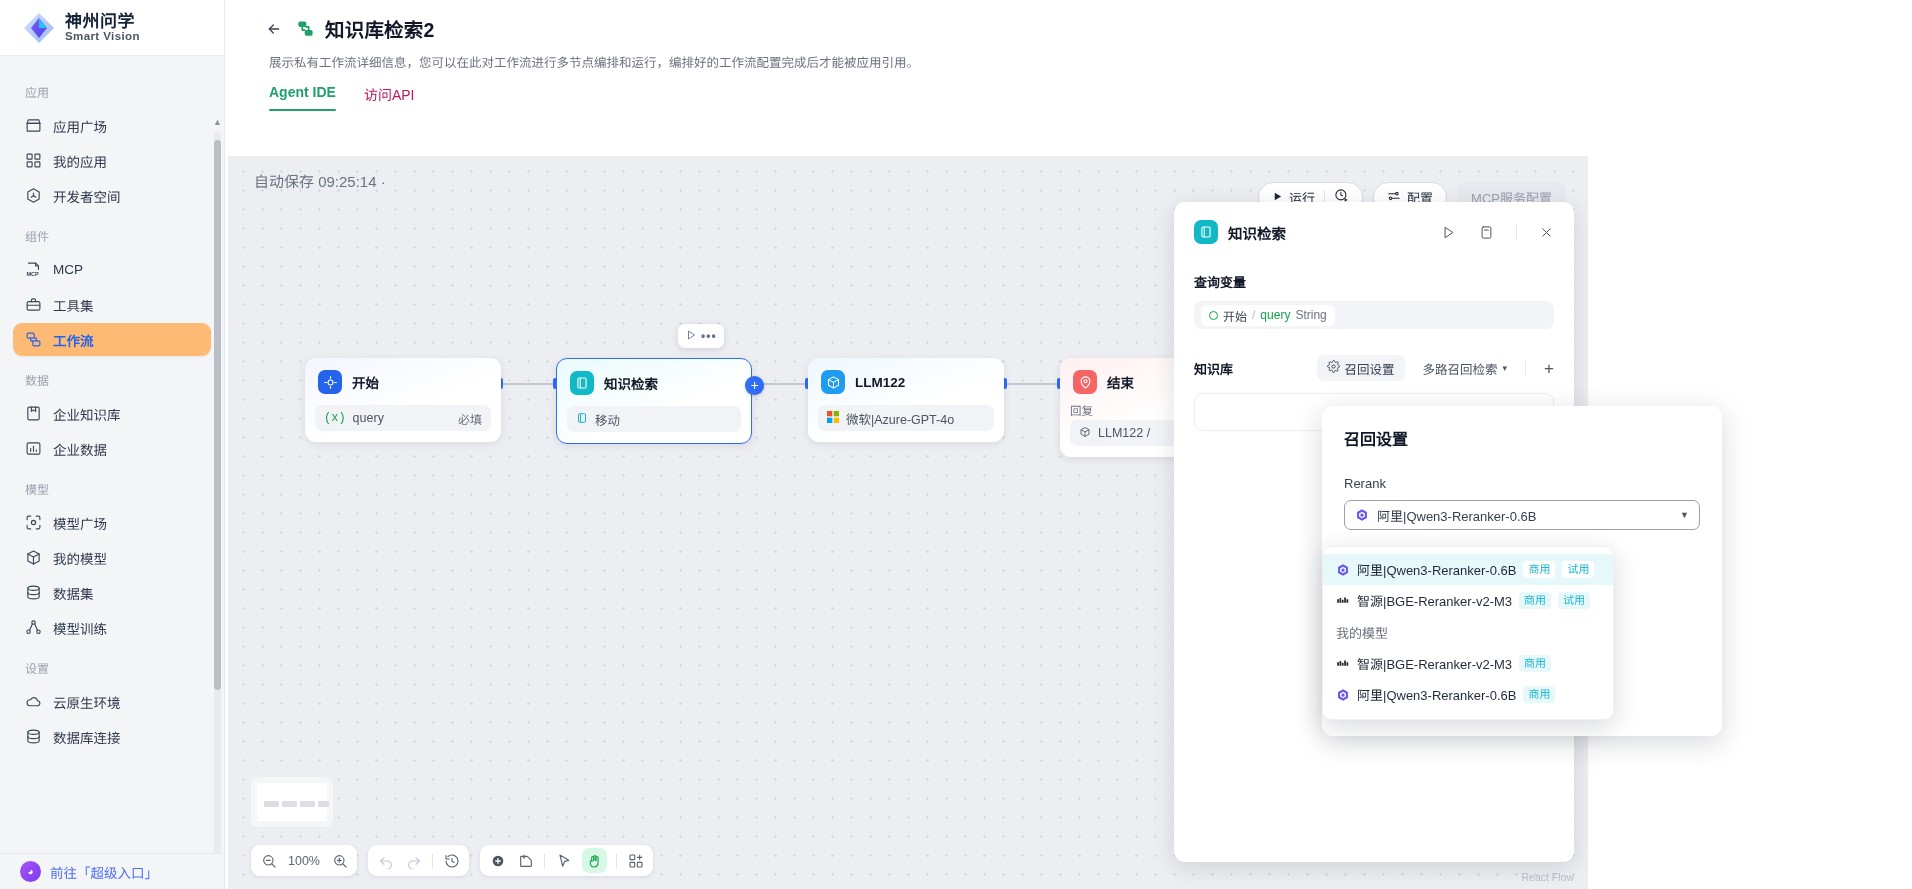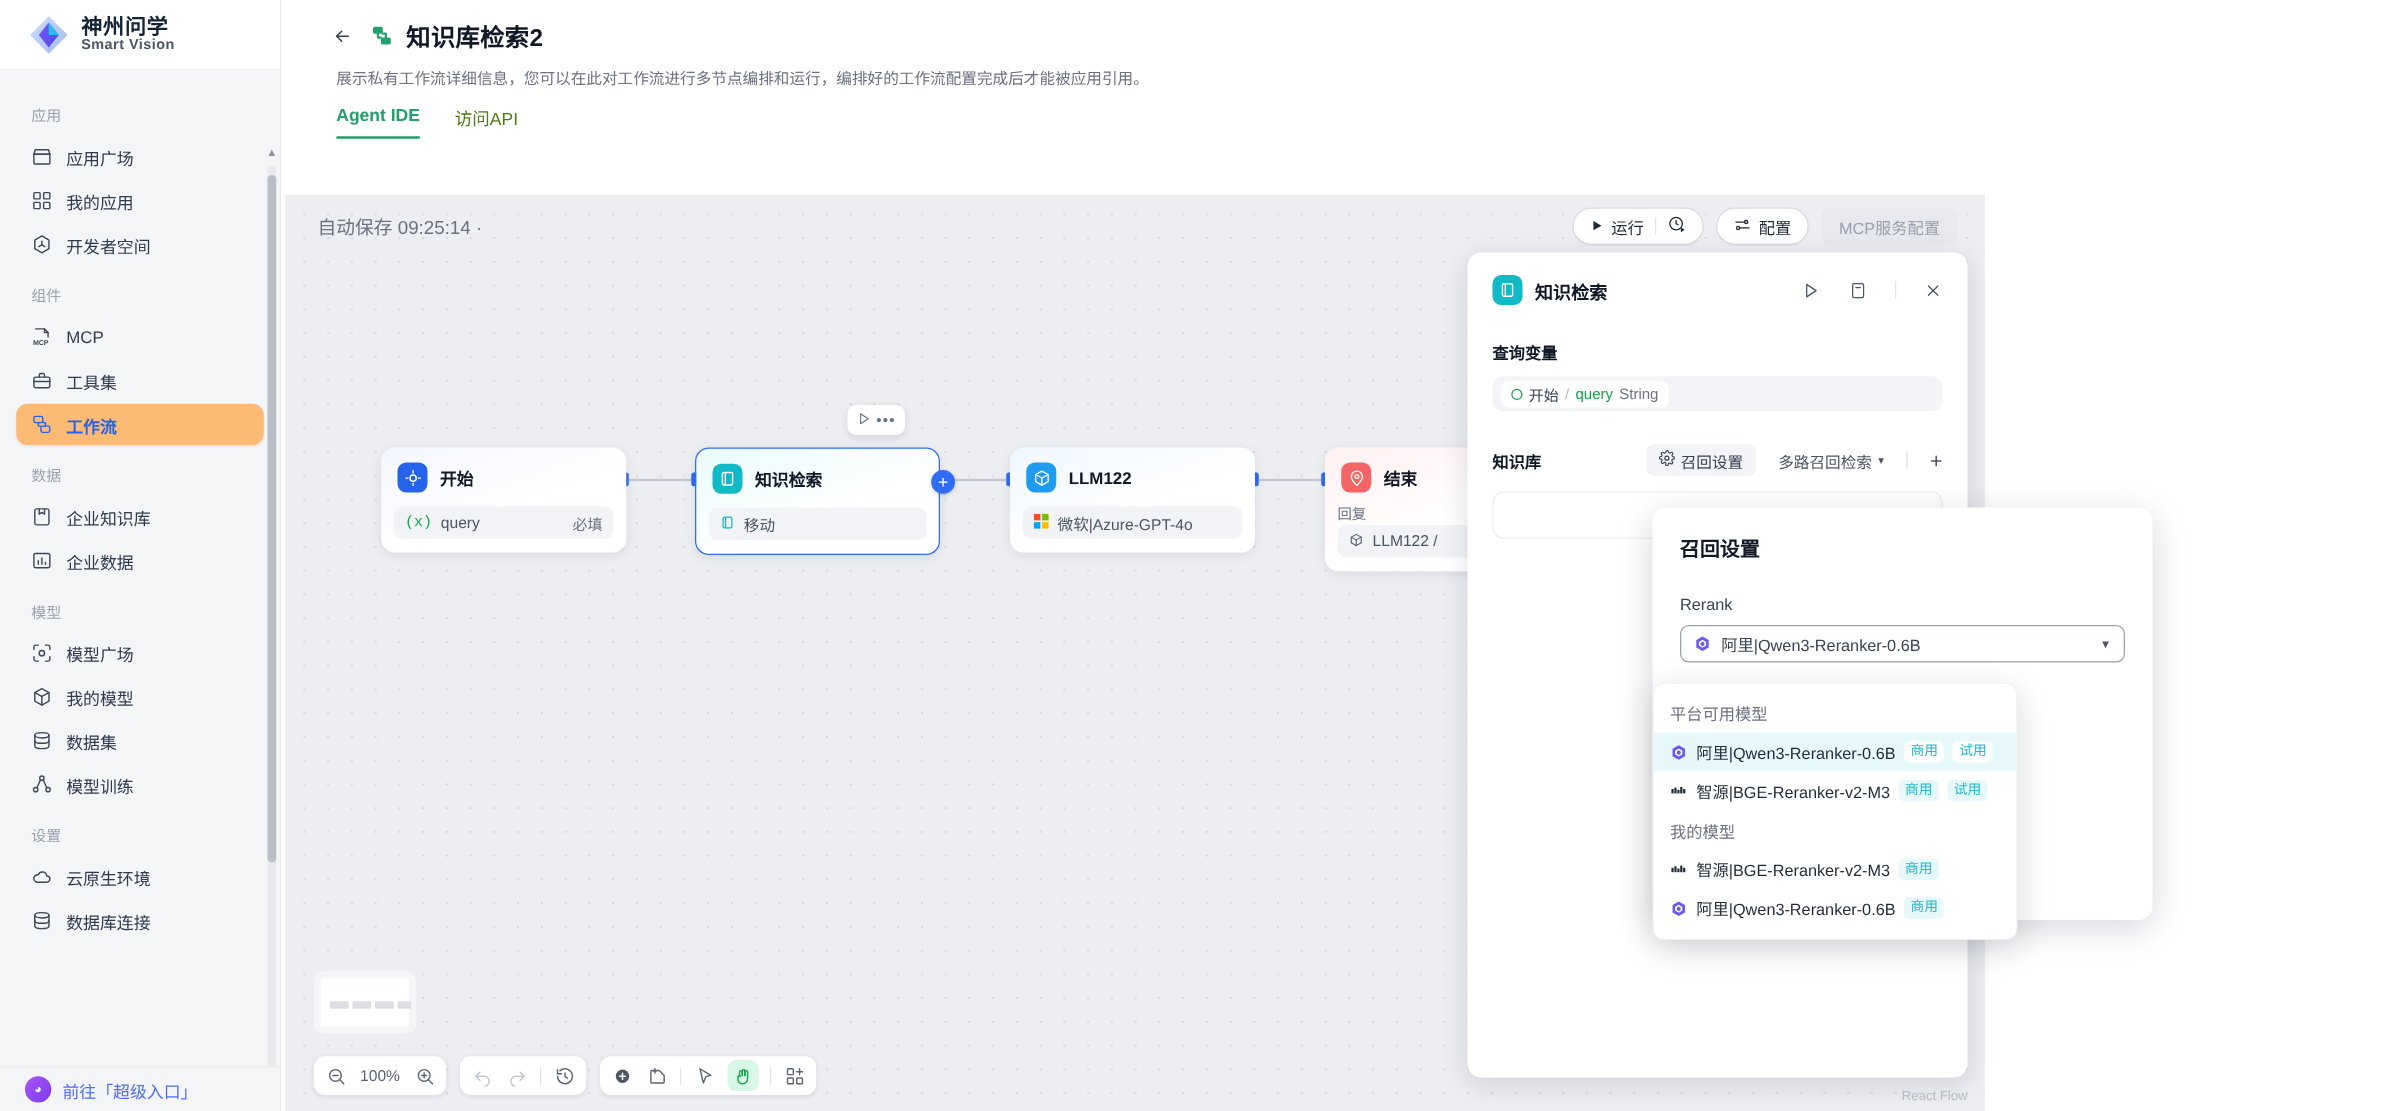--- a/index.html
+++ b/index.html
@@ -65,37 +65,37 @@
   .title-row { display:flex; align-items:center; gap:9px; }
   .back-btn {
     width:25px; height:25px; border-radius:6px; display:flex; align-items:center;
     justify-content:center; color:#374151; font-size:15px; cursor:pointer;
   }
   .wf-icon { width:21px; height:21px; flex:0 0 21px; display:flex; align-items:center; justify-content:center; }
   .page-title { font-size:19.5px; font-weight:700; color:#111827; letter-spacing:.2px; }
   .page-desc { font-size:12.5px; color:#6b7280; margin:9px 0 0 8px; }
 
   .tabs { display:flex; gap:28px; padding:13px 0 0 8px; margin-left:36px; }
-  .tab { font-size:14px; color:#4d7c0f; padding-bottom:7px; cursor:pointer; position:relative; }
+  .tab { font-size:14px; color:#be185d; padding-bottom:7px; cursor:pointer; position:relative; }
   .tab.active { color:#22a06b; font-weight:700; }
   .tab.active::after {
     content:""; position:absolute; left:0; right:0; bottom:0; height:2.5px;
     background:#22a06b; border-radius:2px;
   }
 
   
   .canvas-wrap { position:absolute; left:228px; right:0; top:156px; bottom:0; }
   .canvas {
     position:absolute; inset:0; background-color:#eceef2;
     background-image:radial-gradient(#d3d7df 1.05px, transparent 1.05px);
     background-size:19px 19px; background-position:6px 6px; overflow:hidden;
   }
   .autosave { position:absolute; left:26px; top:14px; font-size:15px; color:#6b7280; }
 
-  .canvas-toolbar { position:absolute; right:22px; top:10px; display:flex; align-items:center; gap:10px; }
+  .canvas-toolbar { position:absolute; right:22px; top:26px; display:flex; align-items:center; gap:10px; }
   .btn-group {
     display:flex; align-items:center; background:#fff; border:1px solid #d7dbe2;
     border-radius:19px; height:30px; padding:0 4px; box-shadow:0 1px 2px rgba(16,24,40,.04);
   }
   .btn-seg { display:flex; align-items:center; gap:6px; padding:0 9px; font-size:13px; color:#1f2937; cursor:pointer; height:100%; }
   .vsep { width:1px; height:14px; background:#e1e4ea; }
   .btn-flat {
     height:30px; display:flex; align-items:center; gap:6px; padding:0 14px;
     border-radius:8px; font-size:13px; color:#9aa1ac; background:#e7e9ee; cursor:pointer;
   }
@@ -778,21 +778,20 @@
             <path d="M12 6.5l5 3v5l-5 3-5-3v-5z" fill="#fff"></path>
             <path d="M12 9l2.6 1.6v3.2L12 15.4l-2.6-1.6v-3.2z" fill="#6959f0"></path>
           </svg>
       </span>
       <span>阿里|Qwen3-Reranker-0.6B</span>
       <span class="select-caret">▼</span>
     </div>
   </div>
 
   <div class="dropdown">
-    <div class="dd-group">平台可用模型</div>
 
     <div class="dd-item sel">
       <span class="m-ico">
         <svg viewBox="0 0 24 24" width="14" height="14">
             <path d="M12 2l8.5 5v10L12 22 3.5 17V7z" fill="#6959f0"></path>
             <path d="M12 6.5l5 3v5l-5 3-5-3v-5z" fill="#fff"></path>
             <path d="M12 9l2.6 1.6v3.2L12 15.4l-2.6-1.6v-3.2z" fill="#6959f0"></path>
           </svg>
       </span>
       <span>阿里|Qwen3-Reranker-0.6B</span>

